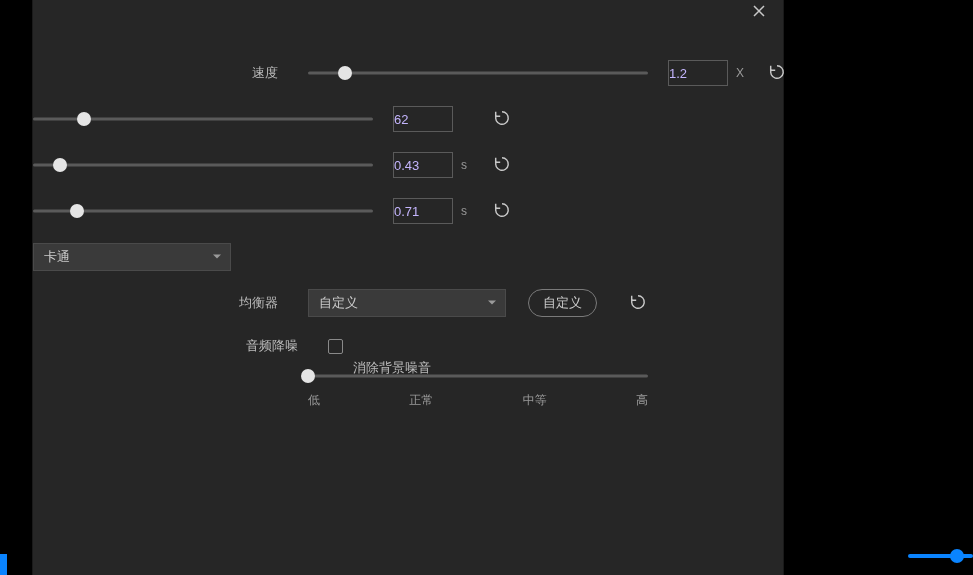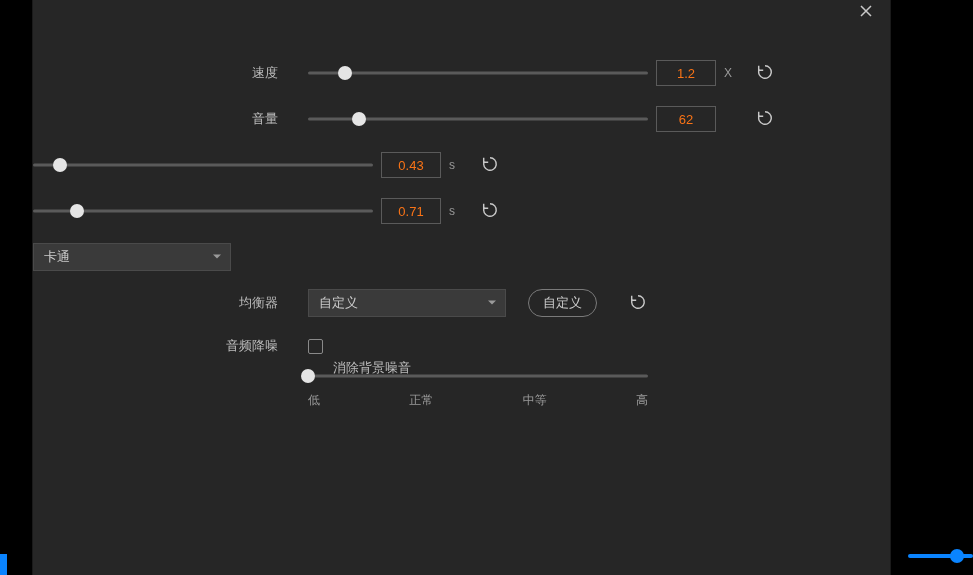--- a/index.html
+++ b/index.html
@@ -9,21 +9,21 @@
       height: 575px;
       overflow: hidden;
       font-family: "Microsoft YaHei", "PingFang SC", sans-serif;
       font-size: 13px;
       position: relative;
     }
     .panel {
       position: absolute;
       left: 32px;
       top: 0;
-      width: 859px;
+      width: 752px;
       height: 575px;
       background: #262626;
       border-left: 1px solid #1a1a1a;
       border-right: 1px solid #1a1a1a;
     }
     .close-btn {
       position: absolute;
       top: 2px;
       right: 14px;
       color: #c8c8c8;
@@ -75,23 +75,23 @@
       height: 14px;
       background: #e5e5e5;
       border-radius: 50%;
       transform: translate(-50%, -50%);
     }
     .value-input {
       width: 60px;
       height: 26px;
       background: transparent;
       border: 1px solid #5a5a5a;
-      color: #f97316;
-      text-align: center;
-      margin-left: 8px;
+      color: #c4b5fd;
+      text-align: left;
+      margin-left: 20px;
       font-size: 13px;
       flex-shrink: 0;
     }
     .unit {
       color: #9a9a9a;
       font-size: 12px;
       margin-left: 8px;
       width: 10px;
       flex-shrink: 0;
     }
@@ -220,21 +220,20 @@
         <span>
           <svg viewBox="0 0 20 20">
               <path d="M10 3 a7 7 0 1 1 -6.5 4.3" stroke="currentColor" stroke-width="1.6" fill="none"></path>
               <path d="M3 3 L3 8 L8 8" stroke="currentColor" stroke-width="1.6" fill="none"></path>
             </svg>
         </span>
       </div>
     </div>
 
     <div class="row">
-      <div class="label">音量</div>
       <div class="slider">
         <div class="slider-track"></div>
         <div class="slider-thumb" style="left: 15%;"></div>
       </div>
       <input class="value-input" value="62" style="">
       <span class="unit"></span>
       <div class="reset-btn">
         <span>
           <svg viewBox="0 0 20 20">
               <path d="M10 3 a7 7 0 1 1 -6.5 4.3" stroke="currentColor" stroke-width="1.6" fill="none"></path>
@@ -303,21 +302,21 @@
       <div class="reset-btn sm">
         <span>
           <svg viewBox="0 0 20 20">
               <path d="M10 3 a7 7 0 1 1 -6.5 4.3" stroke="currentColor" stroke-width="1.6" fill="none"></path>
               <path d="M3 3 L3 8 L8 8" stroke="currentColor" stroke-width="1.6" fill="none"></path>
             </svg>
         </span>
       </div>
     </div>
 
-    <div class="row" style="height:40px;">
+    <div class="row" style="height:40px;padding-left:20px;">
       <div class="label">音频降噪</div>
       <div class="checkbox"></div>
       <span class="checkbox-label">消除背景噪音</span>
     </div>
 
     <div class="noise-slider-wrap">
       <div class="slider" style="width:340px;">
         <div class="slider-track"></div>
         <div class="slider-thumb" style="left: 0%;"></div>
       </div>

